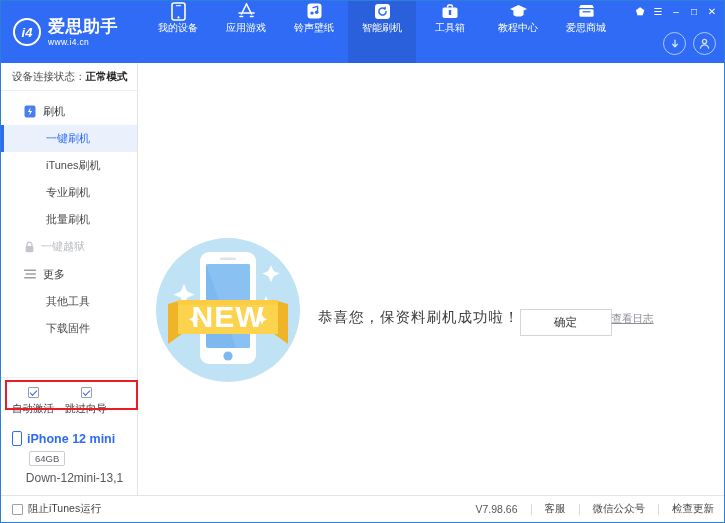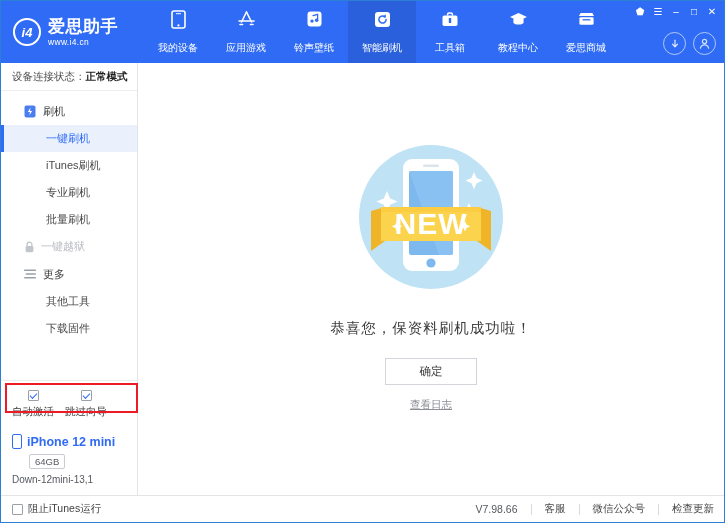--- a/index.html
+++ b/index.html
@@ -43,22 +43,22 @@
   .logo-cn { color: #fff; font-size: 17px; font-weight: bold; letter-spacing: .5px; }
   .logo-url { color: #fff; font-size: 8.5px; margin-top: 3px; letter-spacing: .3px; }
 
   .nav {
     display: flex; align-items: stretch;
     margin-left: 6px;
   }
   .nav-item {
     width: 68px;
     display: flex; flex-direction: column;
-    align-items: center; justify-content: center;
-    gap: 12px; cursor: pointer;
+    align-items: center; 
+    gap: 0; cursor: pointer;
     color: #ffffff;
   }
   .nav-item.active { background: #2a60db; }
   .nav-ico {
     width: 20px; height: 20px;
     display: flex; align-items: center; justify-content: center;
   }
   .nav-ico svg { display: block; }
   .nav-label { font-size: 10px; color: #ffffff; white-space: nowrap; }
 
@@ -168,26 +168,26 @@
   .device-name {
     display: flex; align-items: center; gap: 5px;
     color: #2f6bf4; font-size: 12.5px; font-weight: bold;
   }
   .dev-ico { width: 10px; height: 15px; border: 1.4px solid #2f6bf4; border-radius: 2px; }
   .cap-badge {
     display: inline-block; margin: 5px 0 0 17px;
     border: 1px solid #c9ccd1; color: #55585e;
     font-size: 9.5px; padding: 1px 5px; border-radius: 2px;
   }
-  .dev-sub { margin-top: 5px; font-size: 10px; color: #55585e; }
+  .dev-sub { margin-top: 5px; font-size: 12px; color: #55585e; text-align: center; }
 
   
   .main {
     flex: 1; background: #ffffff;
-    display: flex; flex-direction: column;
+    display: flex; flex-direction: row;
     align-items: center;
     padding-top: 66px;
   }
   .illus { width: 180px; height: 180px; }
   .success-msg {
     margin-top: 10px;
     font-size: 14.5px; color: #3c3c3c; letter-spacing: 1px;
   }
   .ok-btn {
     margin-top: 20px;

